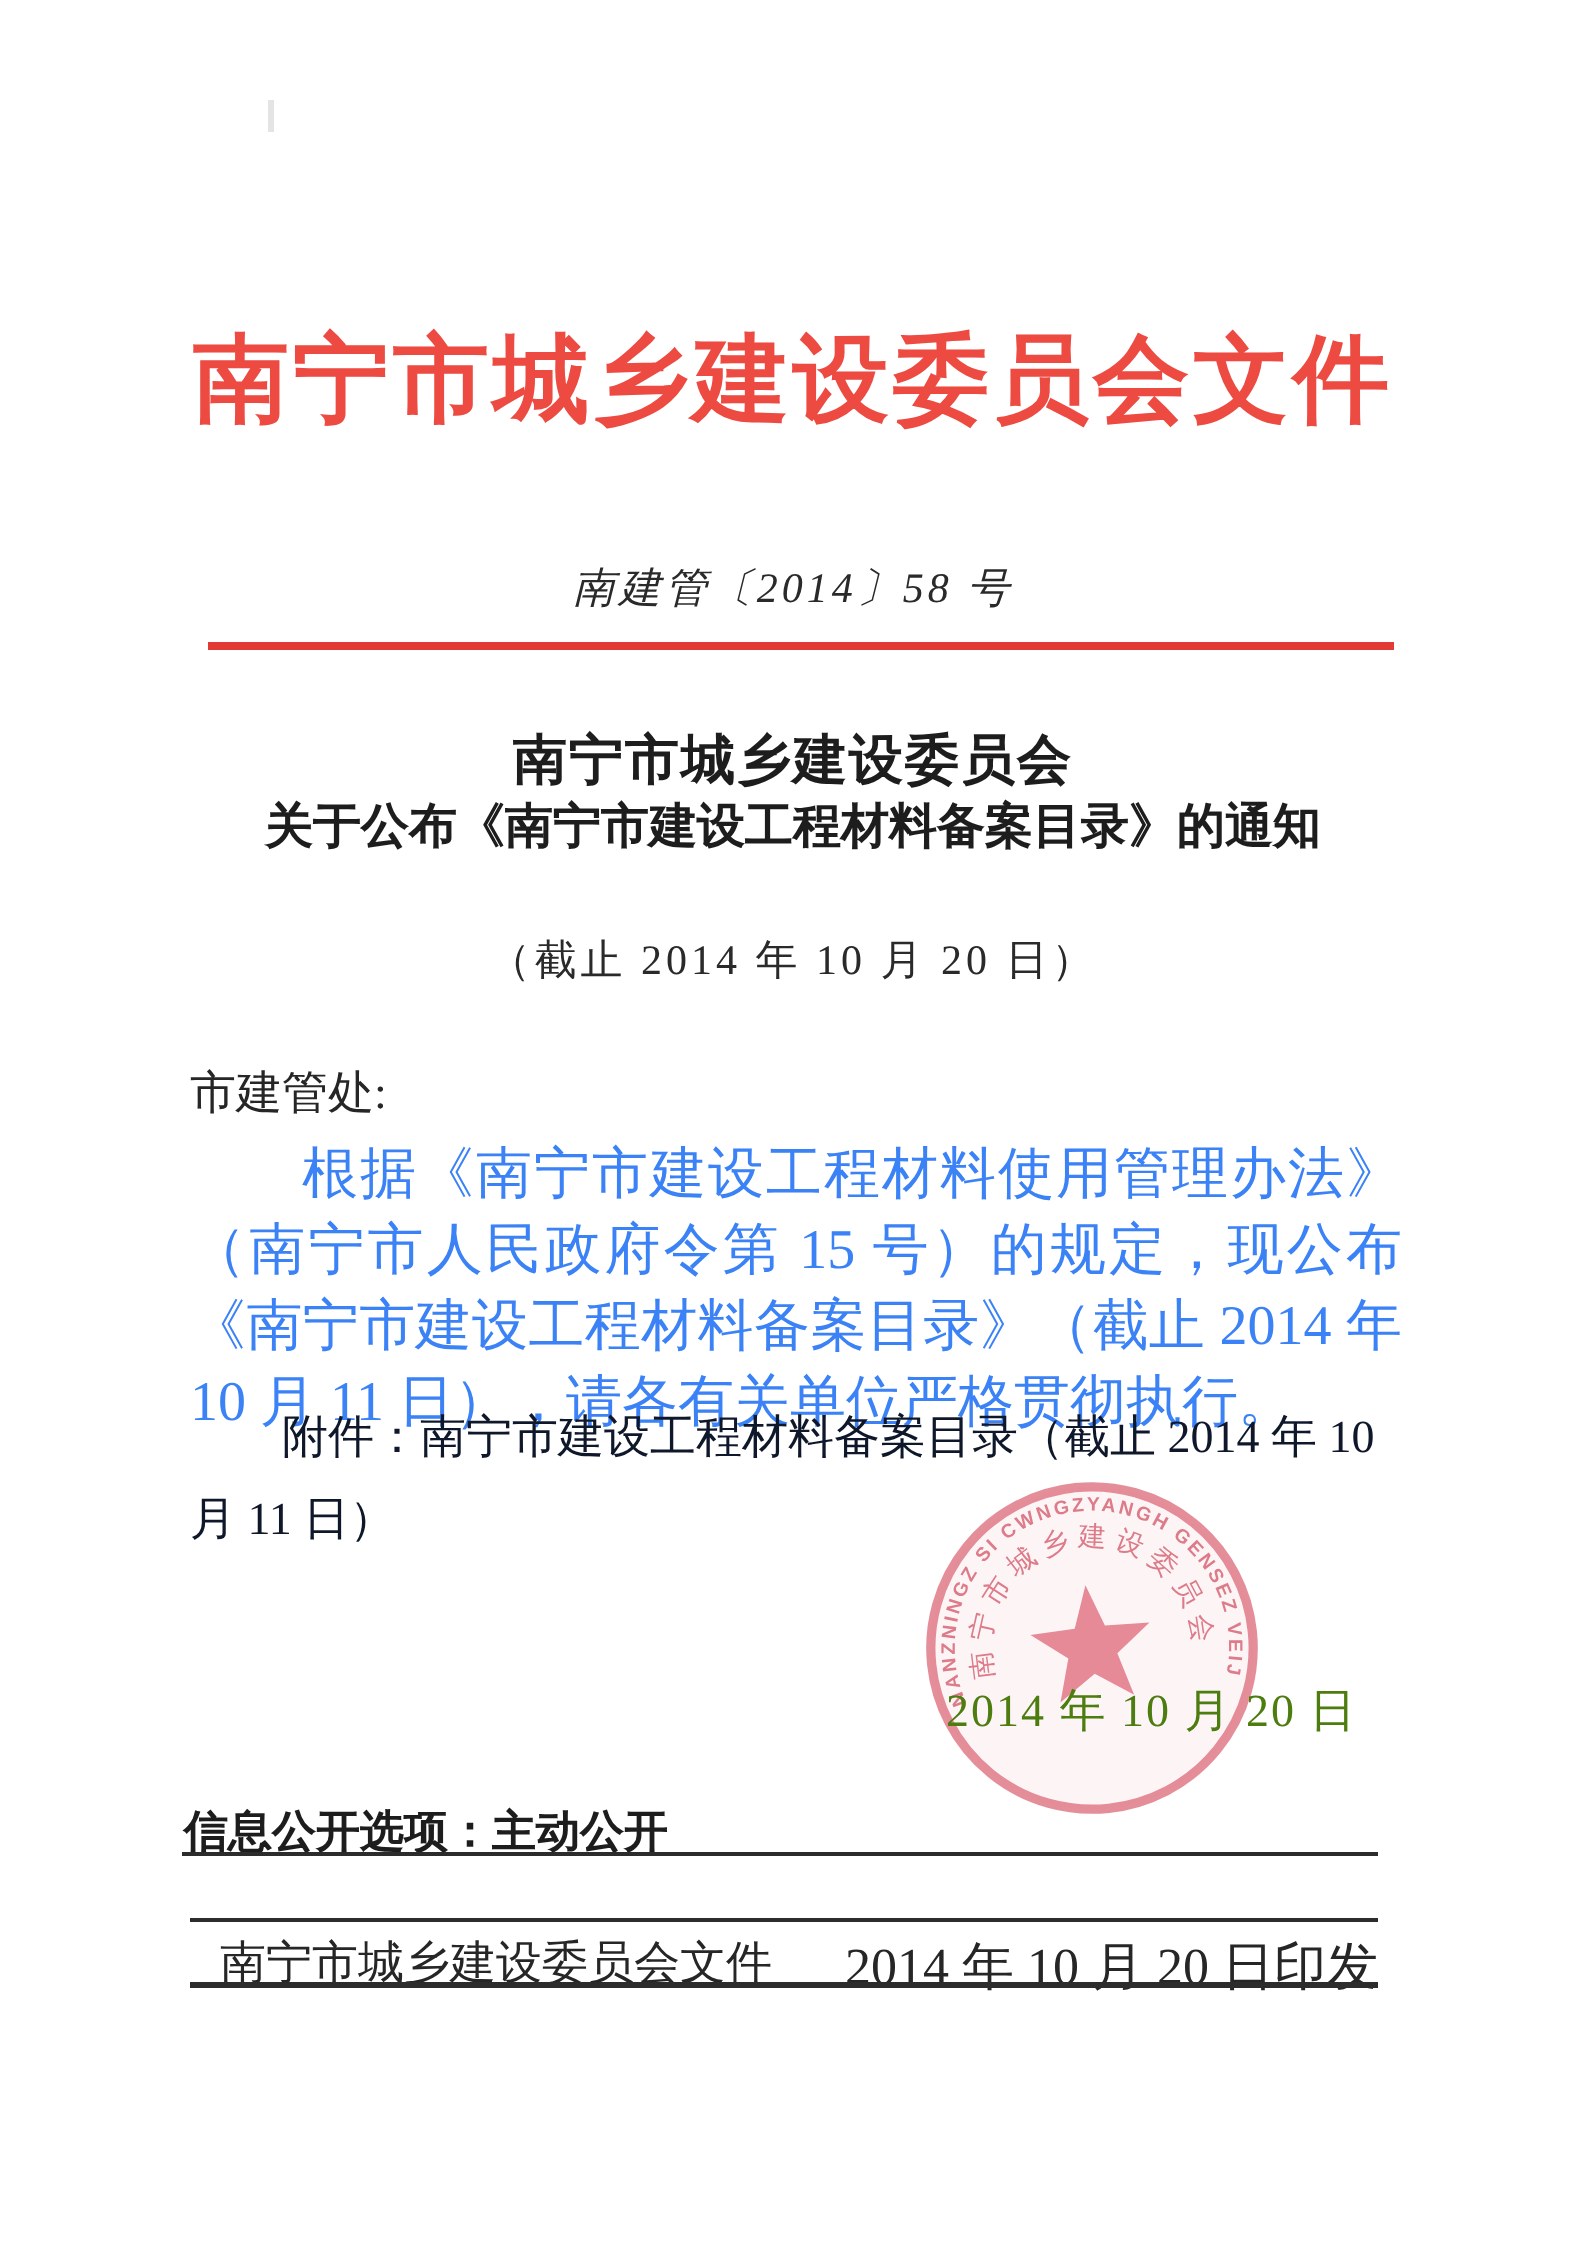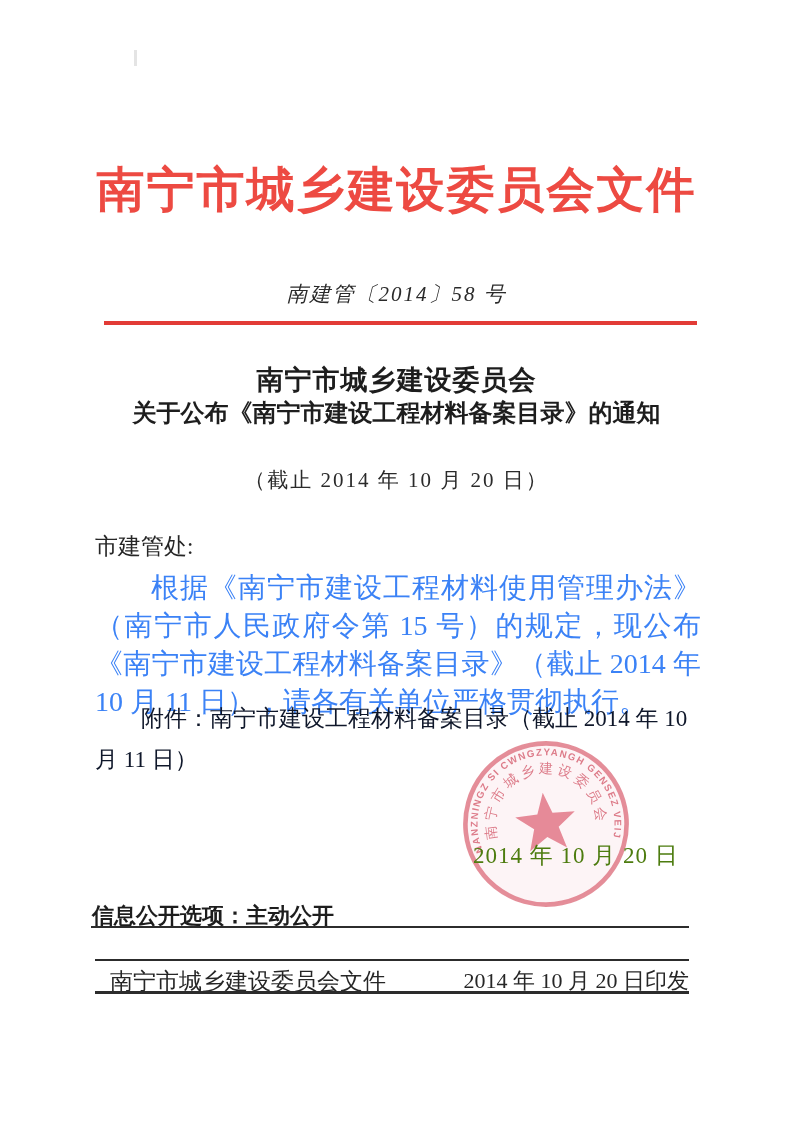--- a/index.html
+++ b/index.html
@@ -118,21 +118,21 @@
     top: 959px; left: 95px; width: 594px; height: 2px;
     background: #2c2c2c;
   }
   .footer-office {
     top: 966px; left: 110px;
     font-size: 23px;
     color: #262626;
   }
   .footer-print-date {
     top: 966px; right: 104px;
-    font-size: 22px;
+    font-size: 26px;
     color: #262626;
   }
   .footer-rule-3 {
     top: 991px; left: 95px; width: 594px; height: 3px;
     background: #2c2c2c;
   }
 </style>
 </head>
 <body>
 

